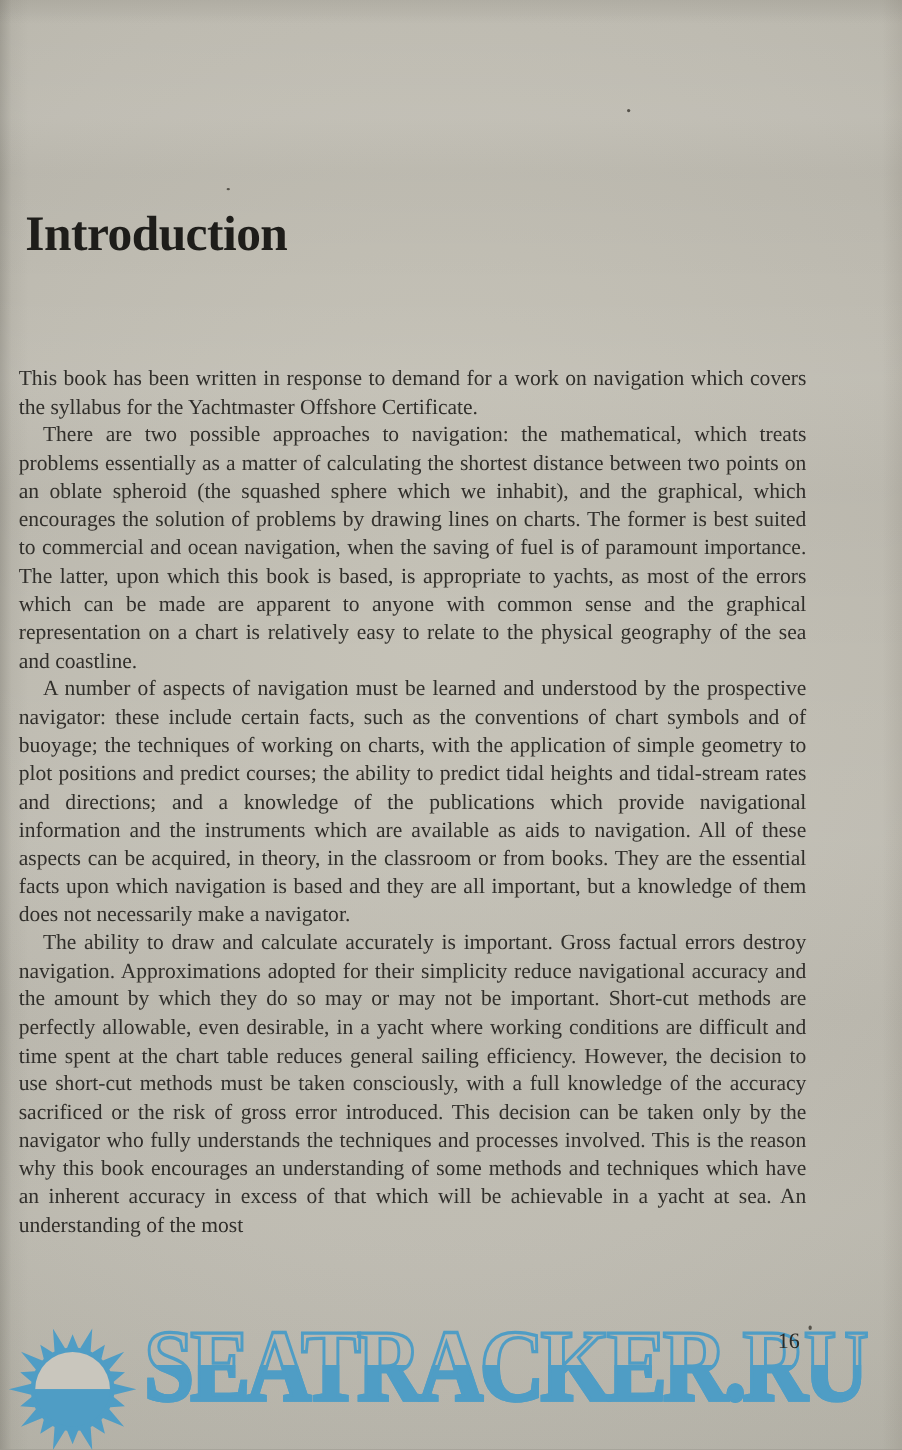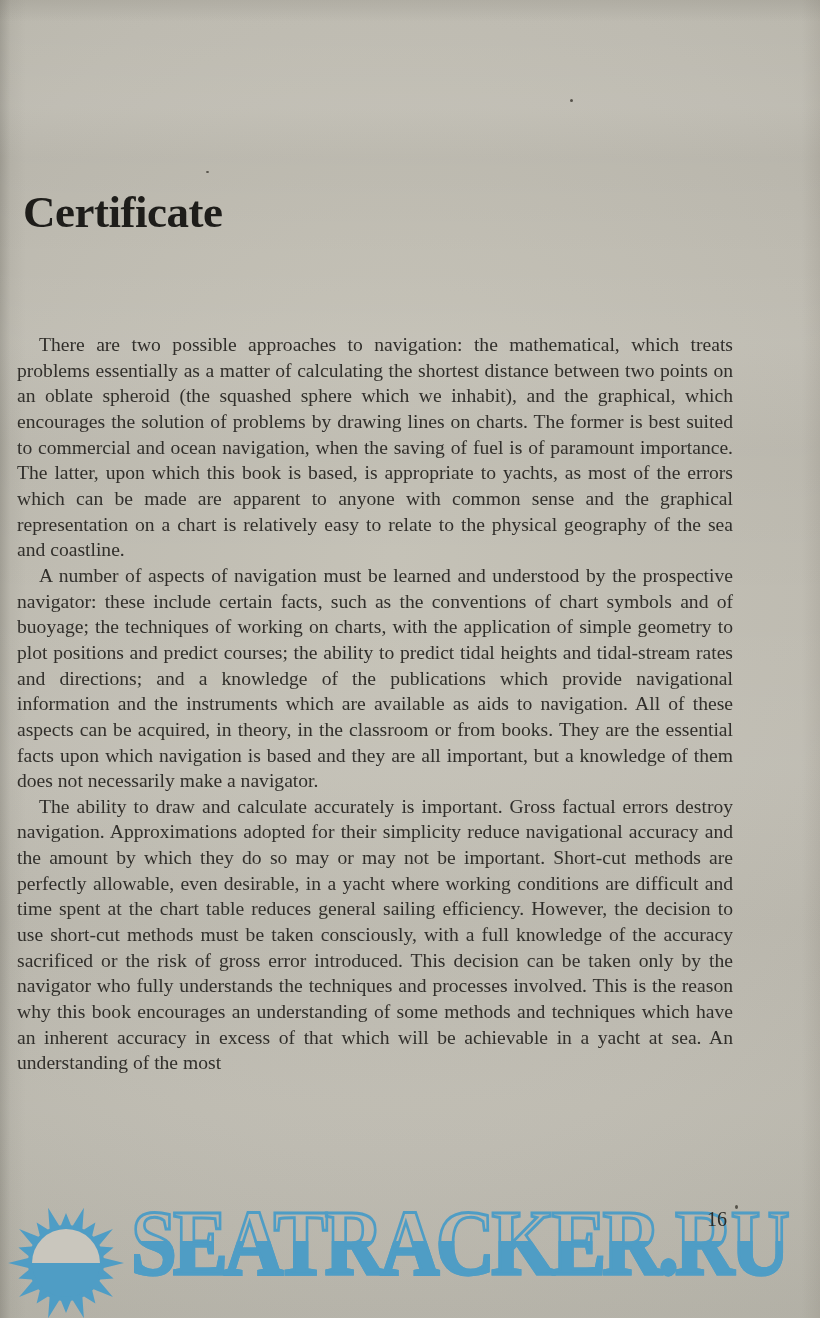--- a/index.html
+++ b/index.html
@@ -121,23 +121,24 @@
 </head>
 <body>
 
 <div class="page">
 
   <div class="edge-top"></div>
   <div class="edge-left"></div>
   <div class="edge-right"></div>
   <div class="streaks"></div>
 
-  <h1 class="page-title">Certificate</h1>
+  <h1 class="page-title">Introduction</h1>
 
   <div class="body-text">
+    <p class="noindent">This book has been written in response to demand for a work on navigation which covers the syllabus for the Yachtmaster Offshore Certificate.</p>
     <p>There are two possible approaches to navigation: the mathematical, which treats problems essentially as a matter of calculating the shortest distance between two points on an oblate spheroid (the squashed sphere which we inhabit), and the graphical, which encourages the solution of problems by drawing lines on charts. The former is best suited to commercial and ocean navigation, when the saving of fuel is of paramount importance. The latter, upon which this book is based, is appropriate to yachts, as most of the errors which can be made are apparent to anyone with common sense and the graphical representation on a chart is relatively easy to relate to the physical geography of the sea and coastline.</p>
     <p>A number of aspects of navigation must be learned and understood by the prospective navigator: these include certain facts, such as the conventions of chart symbols and of buoyage; the techniques of working on charts, with the application of simple geometry to plot positions and predict courses; the ability to predict tidal heights and tidal-stream rates and directions; and a knowledge of the publications which provide navigational information and the instruments which are available as aids to navigation. All of these aspects can be acquired, in theory, in the classroom or from books. They are the essential facts upon which navigation is based and they are all important, but a knowledge of them does not necessarily make a navigator.</p>
     <p>The ability to draw and calculate accurately is important. Gross factual errors destroy navigation. Approximations adopted for their simplicity reduce navigational accuracy and the amount by which they do so may or may not be important. Short-cut methods are perfectly allowable, even desirable, in a yacht where working conditions are difficult and time spent at the chart table reduces general sailing efficiency. However, the decision to use short-cut methods must be taken consciously, with a full knowledge of the accuracy sacrificed or the risk of gross error introduced. This decision can be taken only by the navigator who fully understands the techniques and processes involved. This is the reason why this book encourages an understanding of some methods and techniques which have an inherent accuracy in excess of that which will be achievable in a yacht at sea. An understanding of the most</p>
   </div>
 
   <div class="page-number">16</div>
 
   <div class="watermark">
     <svg class="sun-logo" width="120" height="120" viewBox="-60 -60 120 120">
       <polygon id="sun-rays" points="37.7,-5.0 58.0,0.0 37.7,5.0 37.4,6.9 47.6,15.5 34.3,16.4 33.4,18.1 46.9,34.1 27.6,26.2 26.2,27.6 29.4,40.5 18.1,33.4 16.4,34.3 17.9,55.2 6.9,37.4 5.0,37.7 0.0,50.0 -5.0,37.7 -6.9,37.4 -17.9,55.2 -16.4,34.3 -18.1,33.4 -29.4,40.5 -26.2,27.6 -27.6,26.2 -46.9,34.1 -33.4,18.1 -34.3,16.4 -47.6,15.5 -37.4,6.9 -37.7,5.0 -58.0,0.0 -37.7,-5.0 -37.4,-6.9 -47.6,-15.5 -34.3,-16.4 -33.4,-18.1 -46.9,-34.1 -27.6,-26.2 -26.2,-27.6 -29.4,-40.5 -18.1,-33.4 -16.4,-34.3 -17.9,-55.2 -6.9,-37.4 -5.0,-37.7 -0.0,-50.0 5.0,-37.7 6.9,-37.4 17.9,-55.2 16.4,-34.3 18.1,-33.4 29.4,-40.5 26.2,-27.6 27.6,-26.2 46.9,-34.1 33.4,-18.1 34.3,-16.4 47.6,-15.5 37.4,-6.9" fill="#4f9dc5"></polygon>

